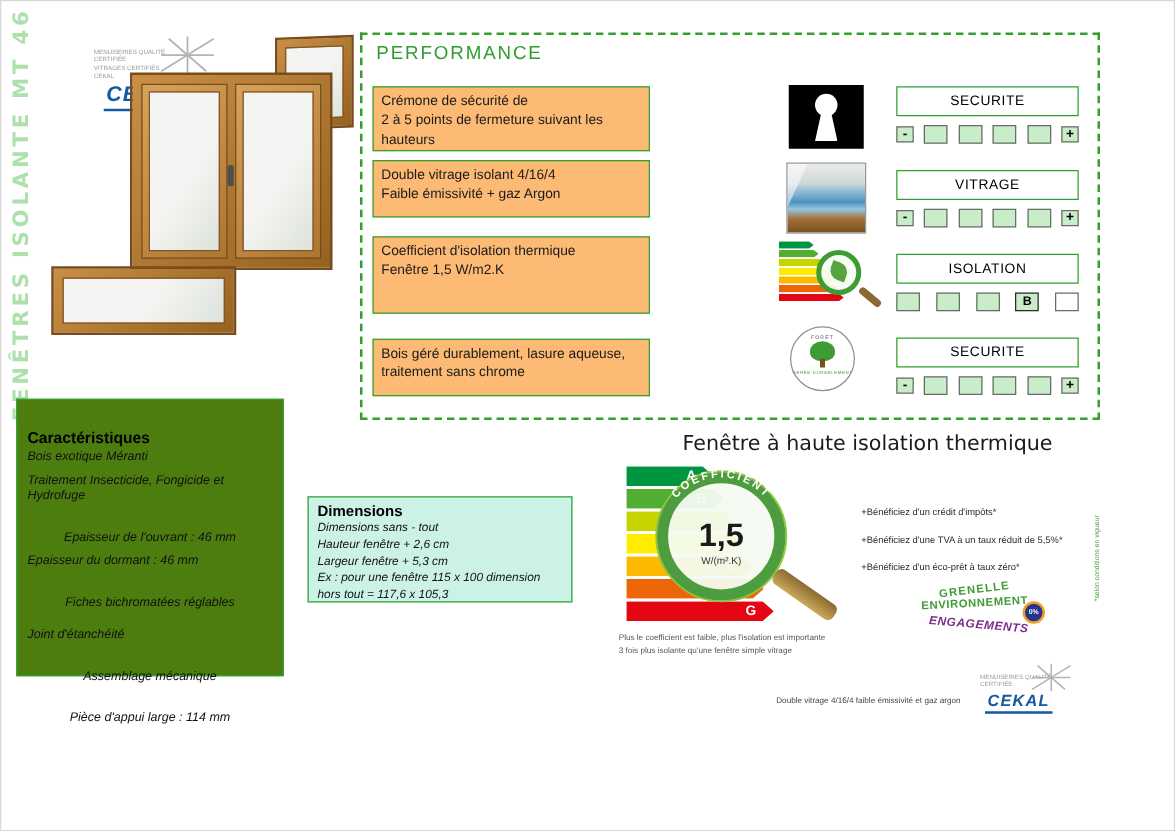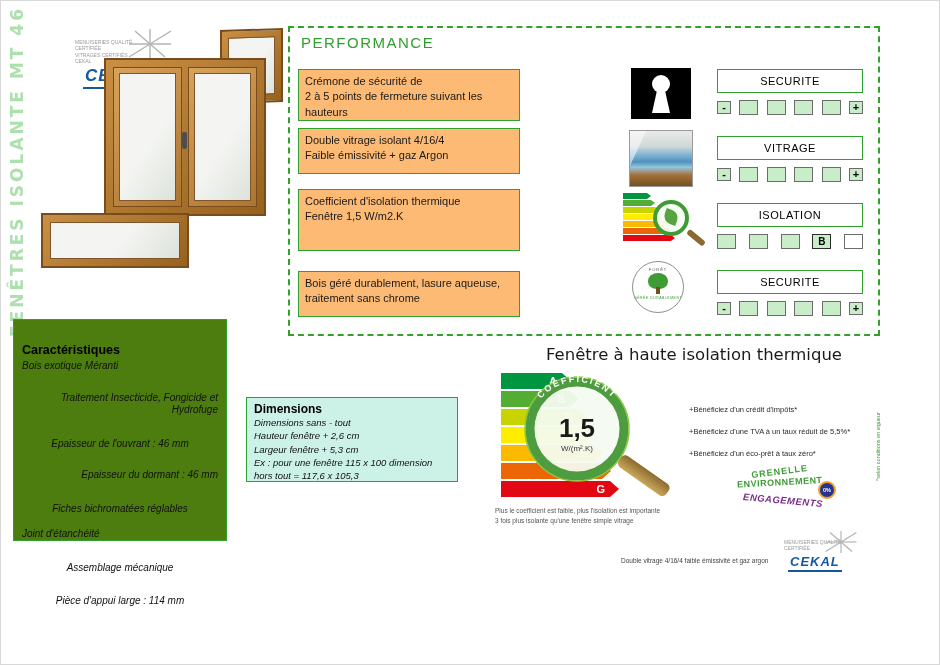--- a/index.html
+++ b/index.html
@@ -86,21 +86,21 @@
   .eco-stamp { position:absolute; left:631px; top:260px; width:52px; height:52px; border-radius:50%; border:1.5px solid #8f8f8f; background:#fff; text-align:center; }
   .eco-top { font-size:4px; color:#555; margin-top:5px; letter-spacing:1px; }
   .tree-crown { width:20px; height:16px; margin:1px auto 0 auto; background:#3f9c35; border-radius:50% 50% 45% 45%; }
   .tree-trunk { width:4px; height:7px; margin:-2px auto 0 auto; background:#74501f; }
   .eco-bottom { font-size:3.5px; color:#3f9c35; margin-top:2px; letter-spacing:.5px; }
 
   
   .carac-box { position:absolute; left:12px; top:318px; width:214px; height:222px; background:#4d7c0f; border:1px solid #2fa12f; padding:23px 8px; }
   .carac-title { font-size:12.5px; font-weight:bold; color:#000; }
   .carac-item { font-size:10px; font-style:italic; color:#111; line-height:1.25; }
-  .mt2 { margin-top:19px;text-align:right; } .mt3 { margin-top:3px; } .mt13 { margin-top:13px; } .mt15 { margin-top:21px;text-align:center; }
+  .mt2 { margin-top:6px; } .mt3 { margin-top:3px; } .mt13 { margin-top:13px; } .mt15 { margin-top:21px;text-align:center; }
 
   
   .dim-box { position:absolute; left:245px; top:396px; width:212px; height:85px; background:#ccf2e8; border:1px solid #2fa12f; padding:4px 7px; }
   .dim-title { font-size:12px; font-weight:bold; color:#000; }
   .dim-line { font-size:9.5px; font-style:italic; color:#111; line-height:1.4; }
 
   
   .thermal-heading { position:absolute; left:538px; top:344px; width:310px; text-align:center; font-size:16.5px; color:#1a1a1a; font-family:"DejaVu Sans", sans-serif; white-space:nowrap; }
 
   .energy-big { position:absolute; left:500px; top:372px; width:160px; }

